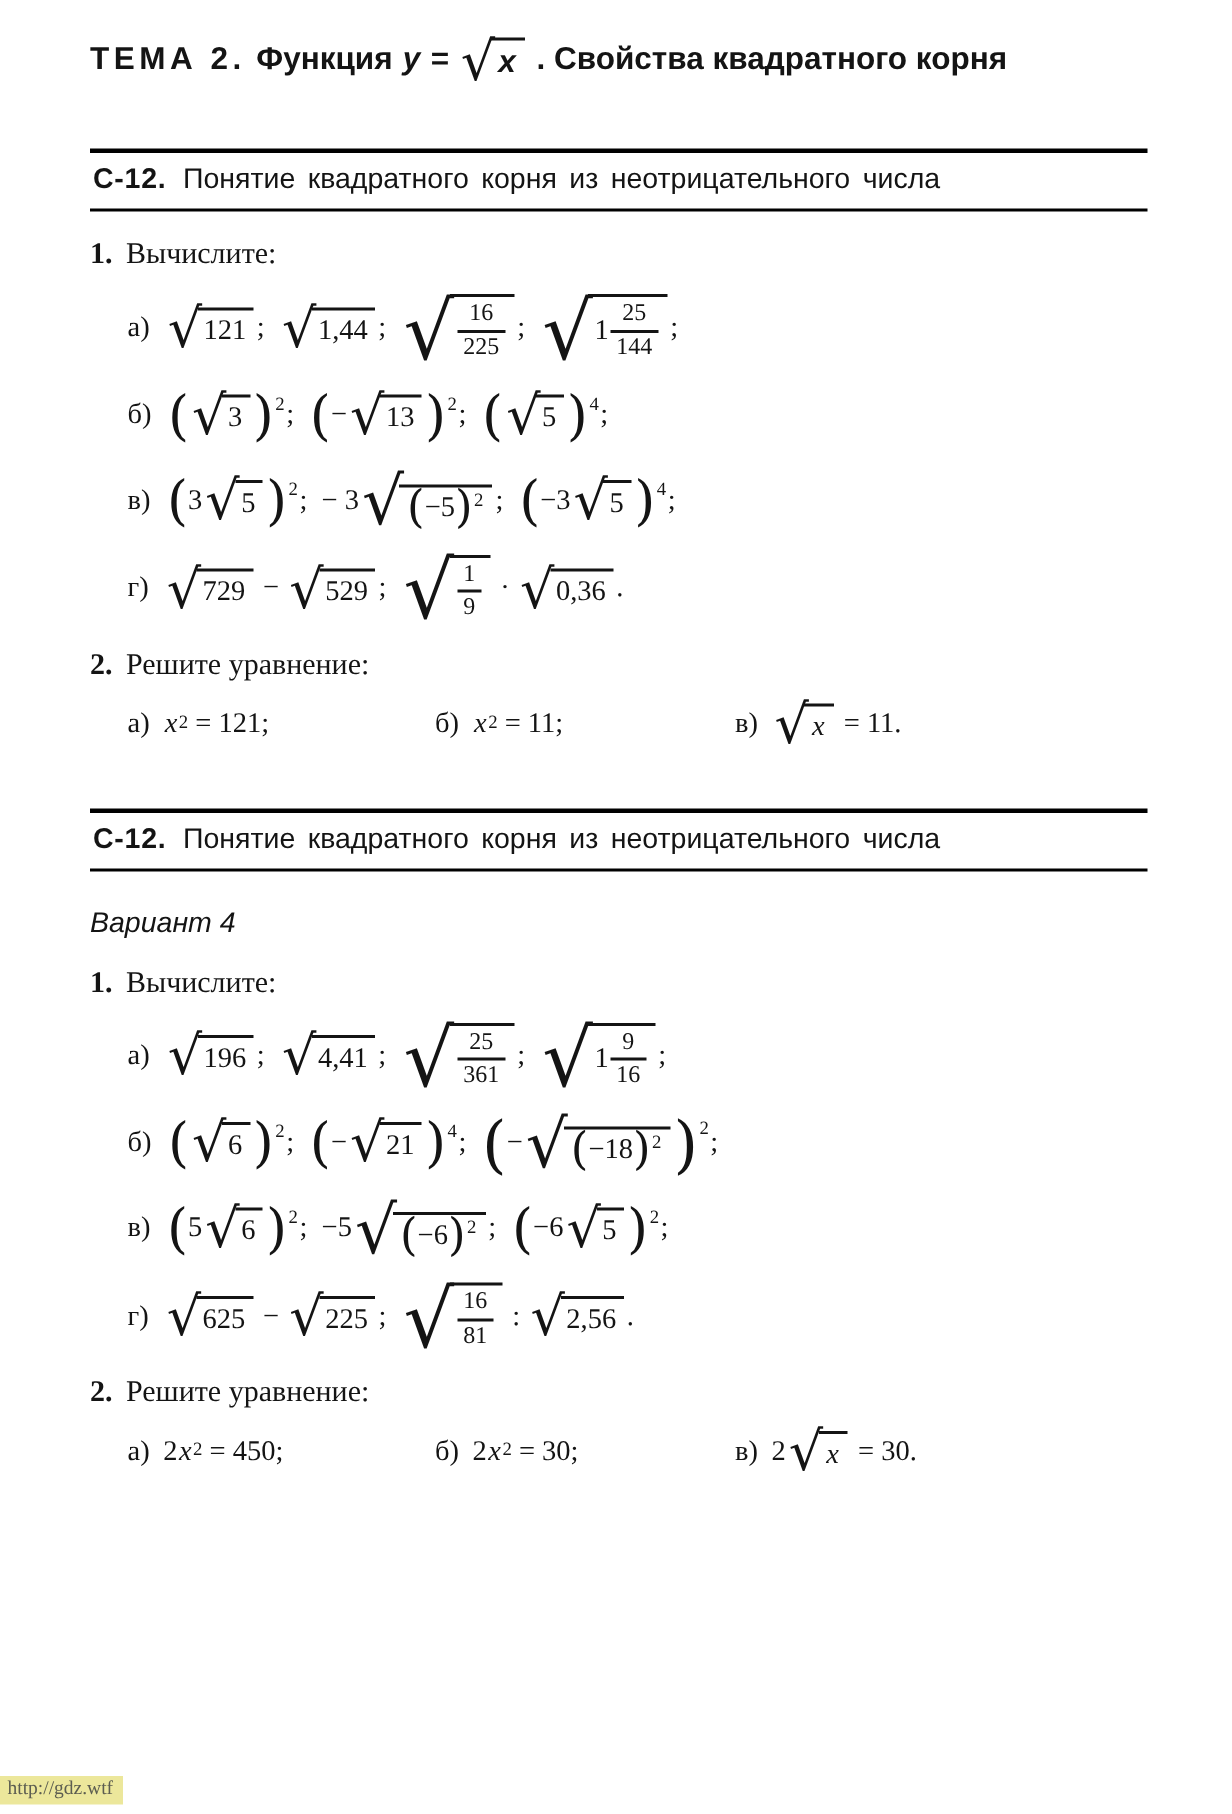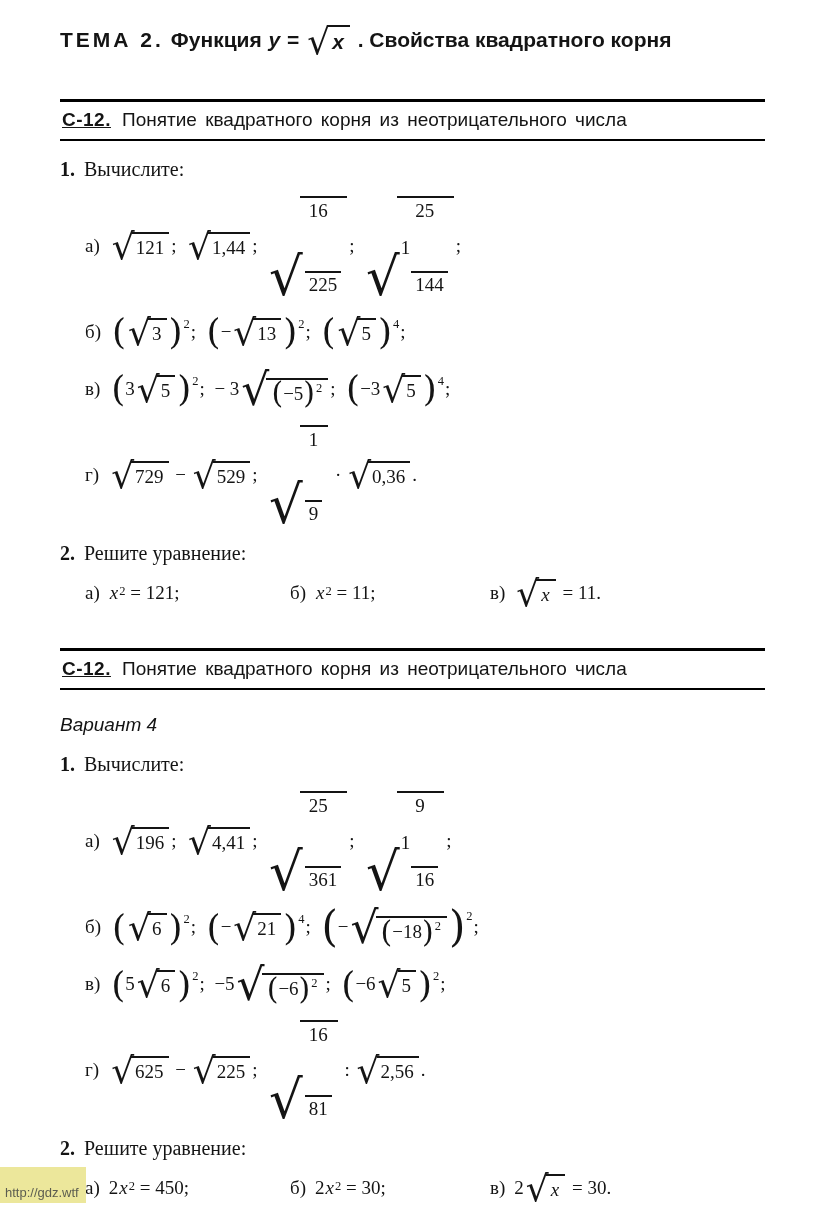--- a/index.html
+++ b/index.html
@@ -28,21 +28,21 @@
     border-top:3px solid #000;
     border-bottom:2px solid #000;
     padding:7px 2px 8px 2px;
     font-family:"Liberation Sans", sans-serif;
     font-size:19px;
     display:flex;
     gap:11px;
     align-items:baseline;
   }
   .sec-header.second { margin-top:42px; }
-  .sec-code { font-weight:bold; letter-spacing:.5px;text-decoration:underline; }
+  .sec-code { font-weight:bold; letter-spacing:.5px; }
   .sec-title { word-spacing:3px; }
 
   .variant {
     margin-top:24px;
     font-family:"Liberation Sans", sans-serif;
     font-style:italic;
     font-size:19px;
   }
 
   .task-head { margin-top:17px; font-size:20px; display:flex; gap:9px; }
@@ -73,41 +73,41 @@
   
   .math { display:inline-flex; align-items:center; white-space:pre; }
 
   .msqrt { display:inline-flex; align-items:flex-end; margin:0 2px; }
   .mrad  { line-height:.8; margin-right:-3px; margin-bottom:-2px;
            font-family:"DejaVu Serif", serif; font-weight:normal; }
   .mvinc { display:inline-flex; align-items:center;
            border-top:2px solid #141414;
            padding:2px 5px 0 4px; line-height:1.25; white-space:pre; }
 
-  .mfrac { display:inline-flex; flex-direction:column; 
-           font-size:19px; line-height:1.15; margin:0 1px;gap:48px; }
+  .mfrac { display:inline-flex; flex-direction:column; align-items:center;
+           font-size:16px; line-height:1.15; margin:0 1px; }
   .mnum  { padding:0 4px 1px 4px; }
   .mden  { border-top:2px solid #141414; padding:1px 4px 0 4px; }
 
   .mgrp  { display:inline-flex; align-items:center; margin:0 1px; }
   .mpar  { line-height:.75; font-family:"DejaVu Serif", serif; }
   .mbody { display:inline-flex; align-items:center; white-space:pre; }
   .mexp  { font-size:12.5px; align-self:flex-start; margin-left:1px; transform:translateY(-1px); }
 
   .msup  { font-size:12.5px; align-self:flex-start; transform:translateY(2px); }
   .mvar  { font-style:italic; padding:0 1px; }
 
   .page-num { margin-top:36px; font-weight:bold; font-size:19px; }
 
   .watermark {
     position:absolute;
     left:0; bottom:6px;
-    font-family:Liberation Sans, sans-serif;
+    font-family:Liberation Serif, serif;
     font-size:13px;
-    padding:18px 7px 3px 5px;
+    padding:0 7px 3px 5px;
     margin-top:24px;
   }
 </style>
 </head>
 <body>
 
 <div class="sheet">
 
   <h1 class="page-title">
     <span class="title-num">ТЕМА 2.</span>

